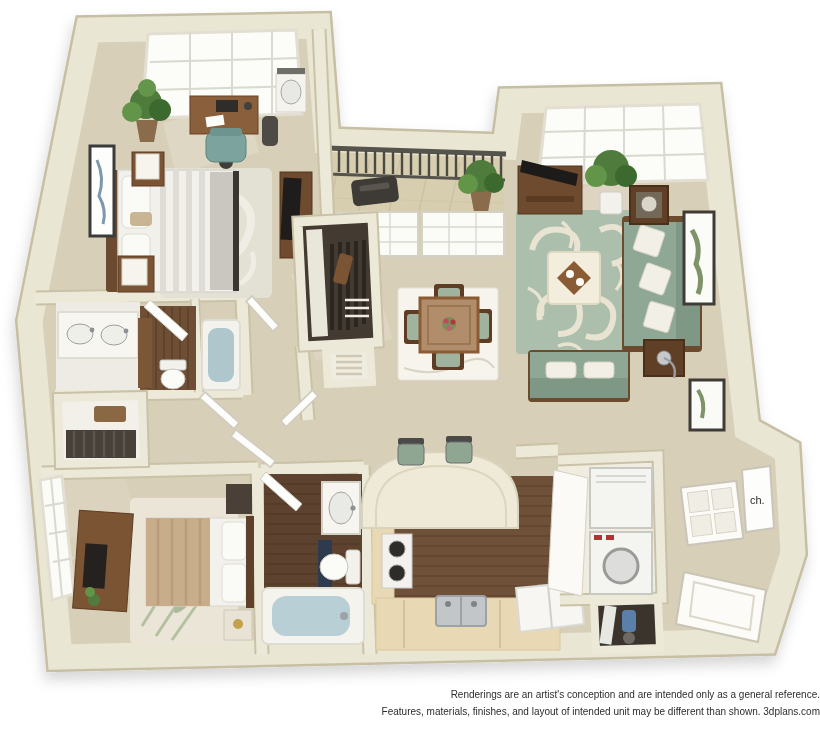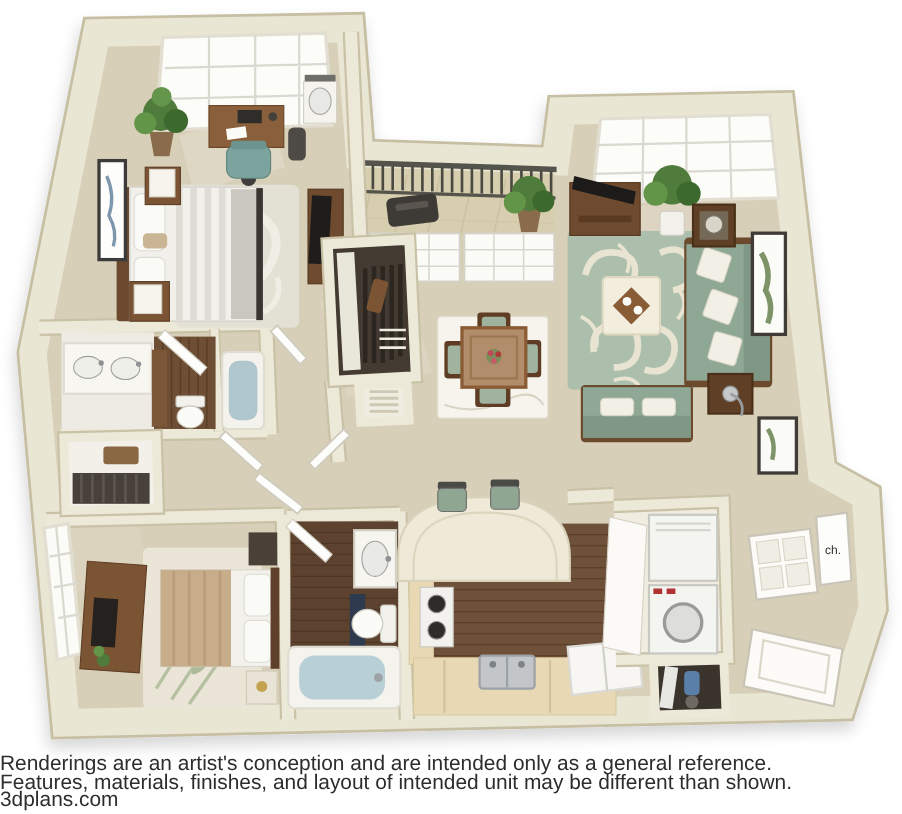--- a/index.html
+++ b/index.html
@@ -1,20 +1,20 @@
 <!DOCTYPE html>
 <html><head>
 <meta charset="utf-8">
 <style>
   html,body{margin:0;padding:0;background:#ffffff;}
   .stage{position:relative;width:820px;height:740px;background:#fff;overflow:hidden;
          font-family:"Liberation Sans","DejaVu Sans",sans-serif;}
   .plan-wrap{position:absolute;left:0;top:0;width:820px;height:740px;}
-  .disclaimer{position:absolute;left:0;right:0;top:687px;text-align:left;
-              font-size:19px;line-height:16.5px;color:#2d2d2d;}
+  .disclaimer{position:absolute;left:0;right:0;top:687px;text-align:right;
+              font-size:10px;line-height:16.5px;color:#2d2d2d;}
   .disclaimer p{margin:0;}
   svg text{font-family:"Liberation Sans","DejaVu Sans",sans-serif;}
 </style>
 </head>
 <body>
 
 <div class="stage">
   <div class="plan-wrap">
   <svg width="820" height="740" viewBox="0 0 820 740">
     <defs>

